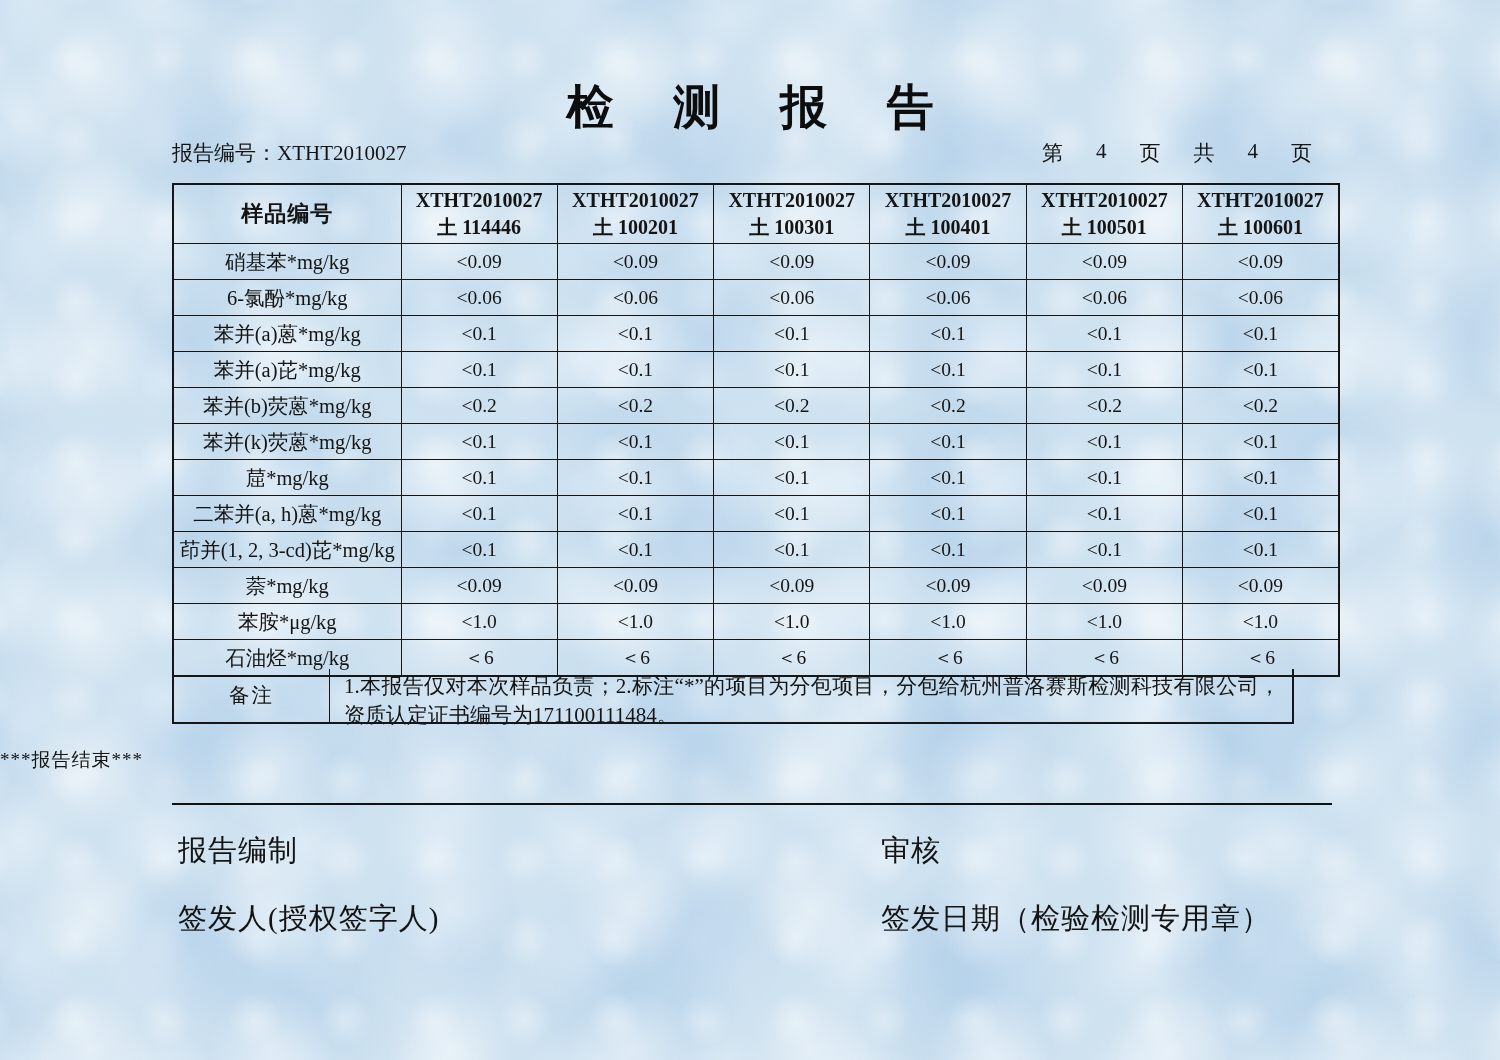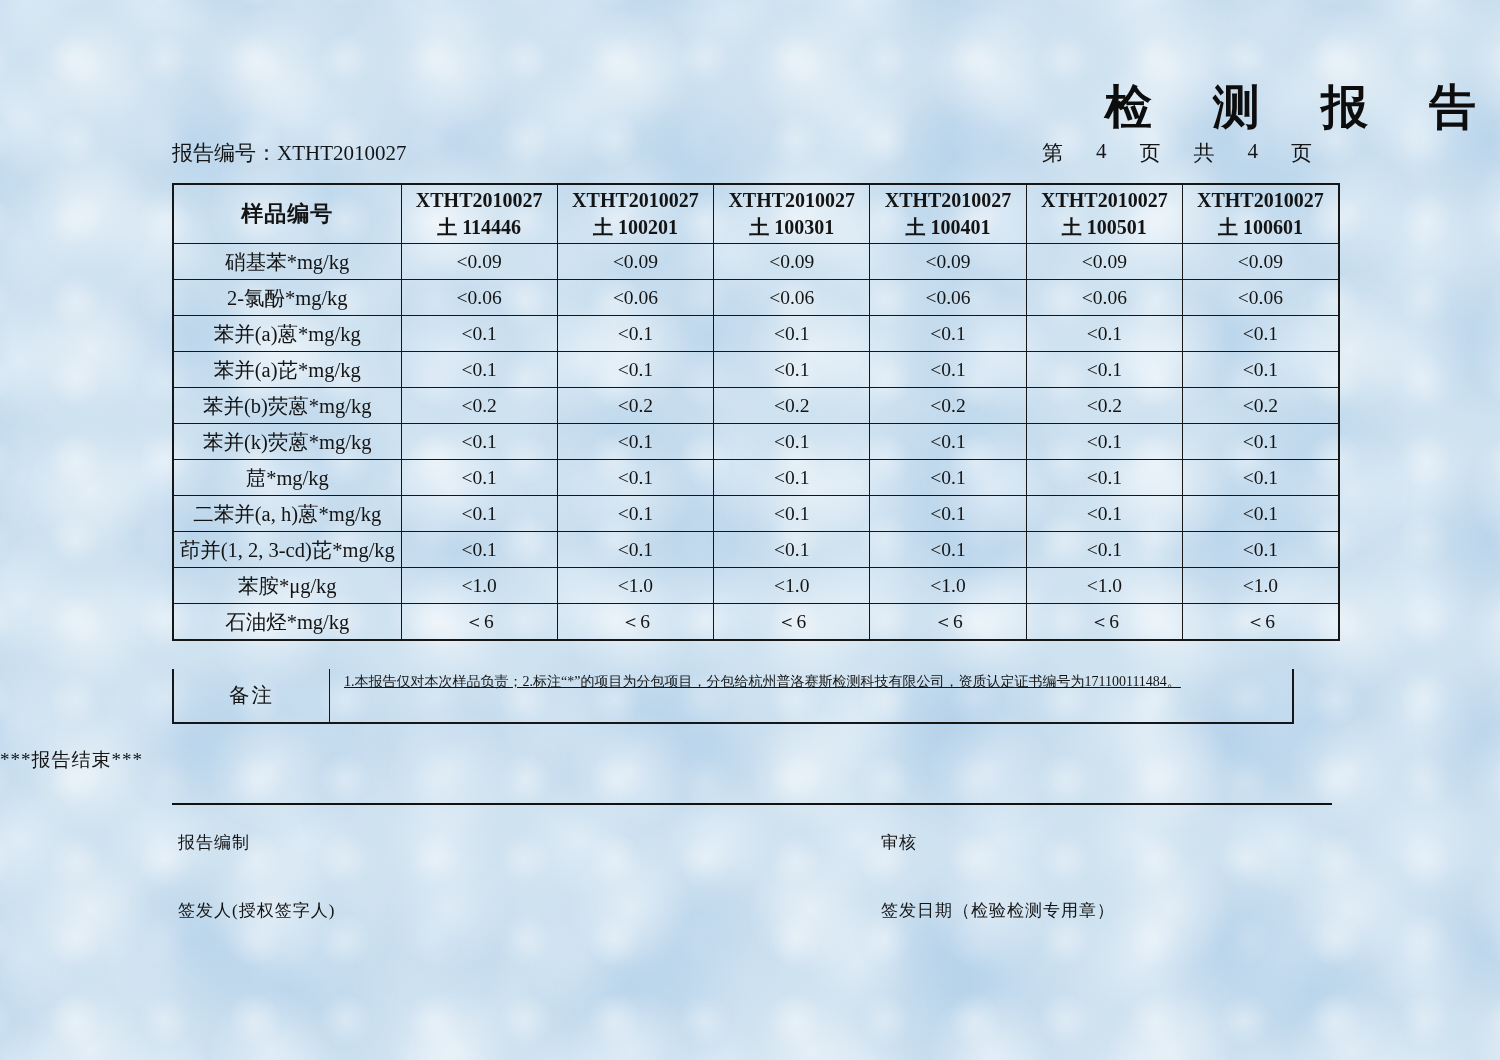--- a/index.html
+++ b/index.html
@@ -15,22 +15,22 @@
       radial-gradient(circle, rgba(255,255,255,0.45) 0%, rgba(255,255,255,0) 55%),
       radial-gradient(circle, rgba(169,202,231,0.55) 0%, rgba(169,202,231,0) 50%),
       radial-gradient(circle, rgba(255,255,255,0.35) 0%, rgba(255,255,255,0) 45%),
       radial-gradient(circle, rgba(158,196,228,0.45) 0%, rgba(158,196,228,0) 55%),
       radial-gradient(circle, rgba(232,242,250,0.6) 0%, rgba(232,242,250,0) 60%);
     background-size:180px 140px, 260px 200px, 90px 80px, 340px 260px, 140px 120px;
     background-position:0 0, 60px 40px, 30px 20px, 120px 80px, 90px 60px;
   }
   .title{
     position:absolute;top:76px;left:0;width:100%;
-    text-align:right;margin:0;
-    font-family:Liberation Sans, sans-serif;
+    text-align:center;margin:0;
+    font-family:Liberation Serif, serif;
     font-weight:bold;font-size:47px;letter-spacing:24px;text-indent:24px;
     color:#0d0d0d;
   }
   .meta-row{
     position:absolute;top:139px;left:172px;width:1160px;
     display:flex;justify-content:space-between;align-items:flex-end;
     font-size:21px;
   }
   .pagination{display:flex;gap:33px;padding-right:20px;}
   table.results{
@@ -61,31 +61,31 @@
     display:flex;align-items:stretch;
   }
   .remark-label{
     width:155px;flex:0 0 155px;
     border-right:1.6px solid #161616;
     display:flex;align-items:center;justify-content:center;
     font-size:20.5px;letter-spacing:2px;
   }
   .remark-text{
     flex:1;padding:3px 12px 0 14px;
-    font-size:14px;line-height:1.42;text-align:justify;text-decoration:underline;
+    font-size:21px;line-height:1.42;text-align:justify;
   }
   .end-note{
     position:absolute;top:747px;left:0;width:100%;
     font-size:19px;letter-spacing:1px;
   }
   .rule{
     position:absolute;left:172px;top:803px;width:1160px;height:0;
     border-top:2.5px solid #111;
   }
-  .sig{position:absolute;font-size:17px;letter-spacing:1px;}
+  .sig{position:absolute;font-size:29px;letter-spacing:1px;}
   .sig.prepared{left:178px;top:831px;}
   .sig.review{left:881px;top:831px;}
   .sig.signer{left:178px;top:899px;}
   .sig.issue{left:881px;top:899px;}
 </style>
 </head>
 <body>
 
 <div class="sheet">
 
@@ -146,21 +146,21 @@
         <tr>
           <td class="rowlabel">硝基苯*mg/kg</td>
           <td class="val">&lt;0.09</td>
           <td class="val">&lt;0.09</td>
           <td class="val">&lt;0.09</td>
           <td class="val">&lt;0.09</td>
           <td class="val">&lt;0.09</td>
           <td class="val">&lt;0.09</td>
         </tr>
         <tr>
-          <td class="rowlabel">2-氯酚*mg/kg</td>
+          <td class="rowlabel">6-氯酚*mg/kg</td>
           <td class="val">&lt;0.06</td>
           <td class="val">&lt;0.06</td>
           <td class="val">&lt;0.06</td>
           <td class="val">&lt;0.06</td>
           <td class="val">&lt;0.06</td>
           <td class="val">&lt;0.06</td>
         </tr>
         <tr>
           <td class="rowlabel">苯并(a)蒽*mg/kg</td>
           <td class="val">&lt;0.1</td>
@@ -216,20 +216,29 @@
           <td class="val">&lt;0.1</td>
         </tr>
         <tr>
           <td class="rowlabel">茚并(1, 2, 3-cd)芘*mg/kg</td>
           <td class="val">&lt;0.1</td>
           <td class="val">&lt;0.1</td>
           <td class="val">&lt;0.1</td>
           <td class="val">&lt;0.1</td>
           <td class="val">&lt;0.1</td>
           <td class="val">&lt;0.1</td>
+        </tr>
+        <tr>
+          <td class="rowlabel">萘*mg/kg</td>
+          <td class="val">&lt;0.09</td>
+          <td class="val">&lt;0.09</td>
+          <td class="val">&lt;0.09</td>
+          <td class="val">&lt;0.09</td>
+          <td class="val">&lt;0.09</td>
+          <td class="val">&lt;0.09</td>
         </tr>
         <tr>
           <td class="rowlabel">苯胺*μg/kg</td>
           <td class="val">&lt;1.0</td>
           <td class="val">&lt;1.0</td>
           <td class="val">&lt;1.0</td>
           <td class="val">&lt;1.0</td>
           <td class="val">&lt;1.0</td>
           <td class="val">&lt;1.0</td>
         </tr>

